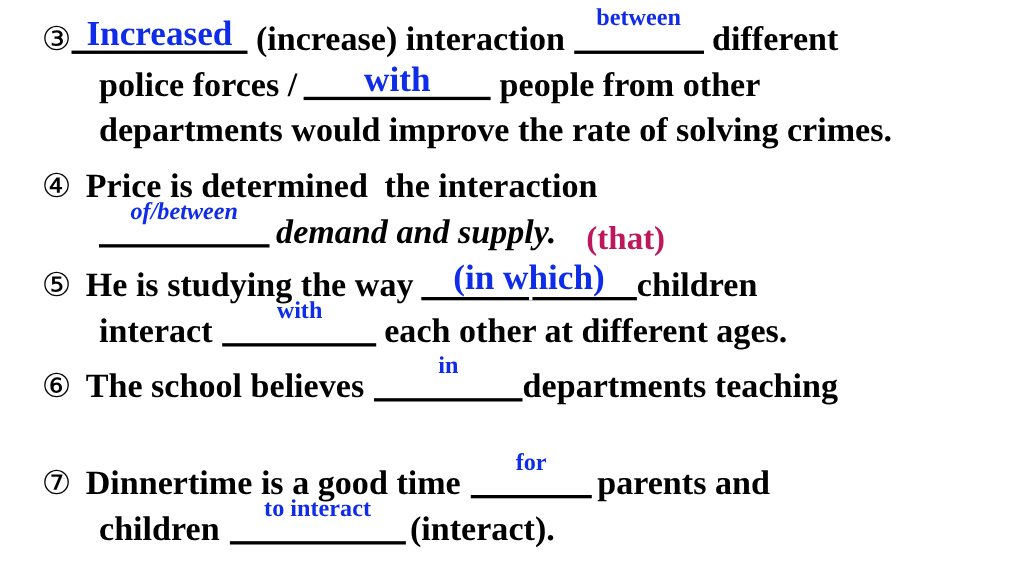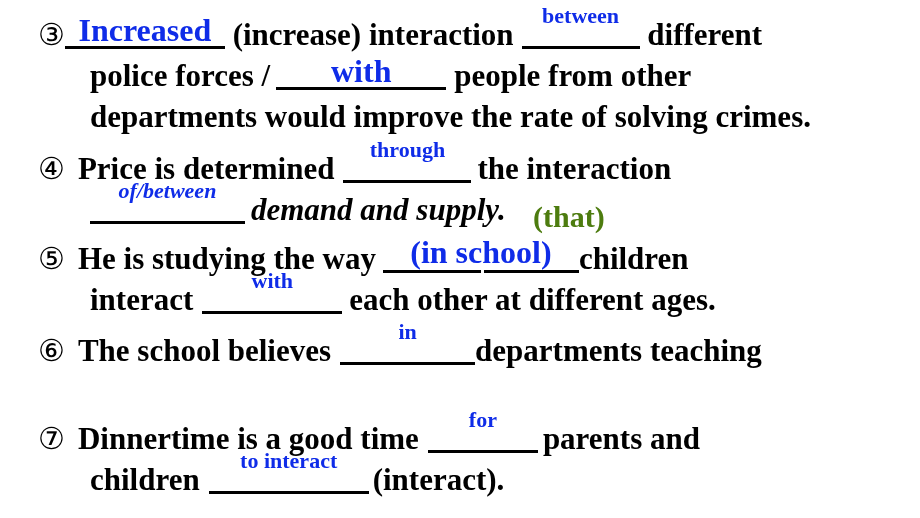--- a/index.html
+++ b/index.html
@@ -62,21 +62,21 @@
     white-space: nowrap;
   }
   
   .blank.raise > .ans { bottom: 16px; font-size: 22px; }
   
   .blank.onrule > .ans { bottom: 1px; }
 
   
   .float-ans {
     position: absolute;
-    color: #4d7c0f;
+    color: #be185d;
     font-size: 29px;
     line-height: 29px;
     white-space: nowrap;
   }
 
   .sp { display: inline-block; }
 </style>
 </head>
 <body>
 
@@ -99,39 +99,37 @@
     </div>
 
     <div class="line" style="padding-left:52px;">
       <span class="txt">departments would improve the rate of solving crimes.</span>
     </div>
   </div>
 
   <div class="item" style="left:38px; top:148px;">
 
     <div class="line">
-      <span class="marker txt">④</span><span class="sp" style="width:13px"></span><span class="txt">Price is determined</span><span class="sp" style="width:9px"></span><span class="blank raise" style="width:128px; vertical-align:-4px;">
-        <span class="ans">through</span>
-      </span><span class="sp" style="width:6px"></span><span class="red">the interaction</span>
+      <span class="marker txt">④</span><span class="sp" style="width:13px"></span><span class="txt">Price is determined</span><span class="sp" style="width:9px"></span><span class="sp" style="width:6px"></span><span class="red">the interaction</span>
     </div>
 
     <div class="line" style="padding-left:52px;font-style:italic;">
       <span class="blank raise" style="width:155px; vertical-align:-4px;">
         <span class="ans">of/between</span>
       </span><span class="sp" style="width:6px"></span><span class="txt">demand and supply.</span>
     </div>
 
     <span class="float-ans" style="left:495px; top:54px; font-size:30px;">(that)</span>
   </div>
 
   <div class="item" style="left:38px; top:238px;">
 
     <div class="line">
       <span class="marker txt">⑤</span><span class="sp" style="width:13px"></span><span class="txt">He is studying the way</span><span class="sp" style="width:7px"></span><span class="blank onrule" style="width:196px; vertical-align:-4px;">
-        <span class="ans" style="bottom:3px;">(in school)</span>
+        <span class="ans" style="bottom:3px;">(in which)</span>
         <span style="position:absolute; left:50%; bottom:-3px; width:3px; height:3px; background:#ffffff;"></span>
       </span><span class="txt">children</span>
     </div>
 
     <div class="line" style="padding-left:52px;">
       <span class="red">interact</span><span class="sp" style="width:9px"></span><span class="blank raise" style="width:140px; vertical-align:-4px;">
         <span class="ans">with</span>
       </span><span class="sp" style="width:7px"></span><span class="txt">each other at different ages.</span>
     </div>
   </div>

